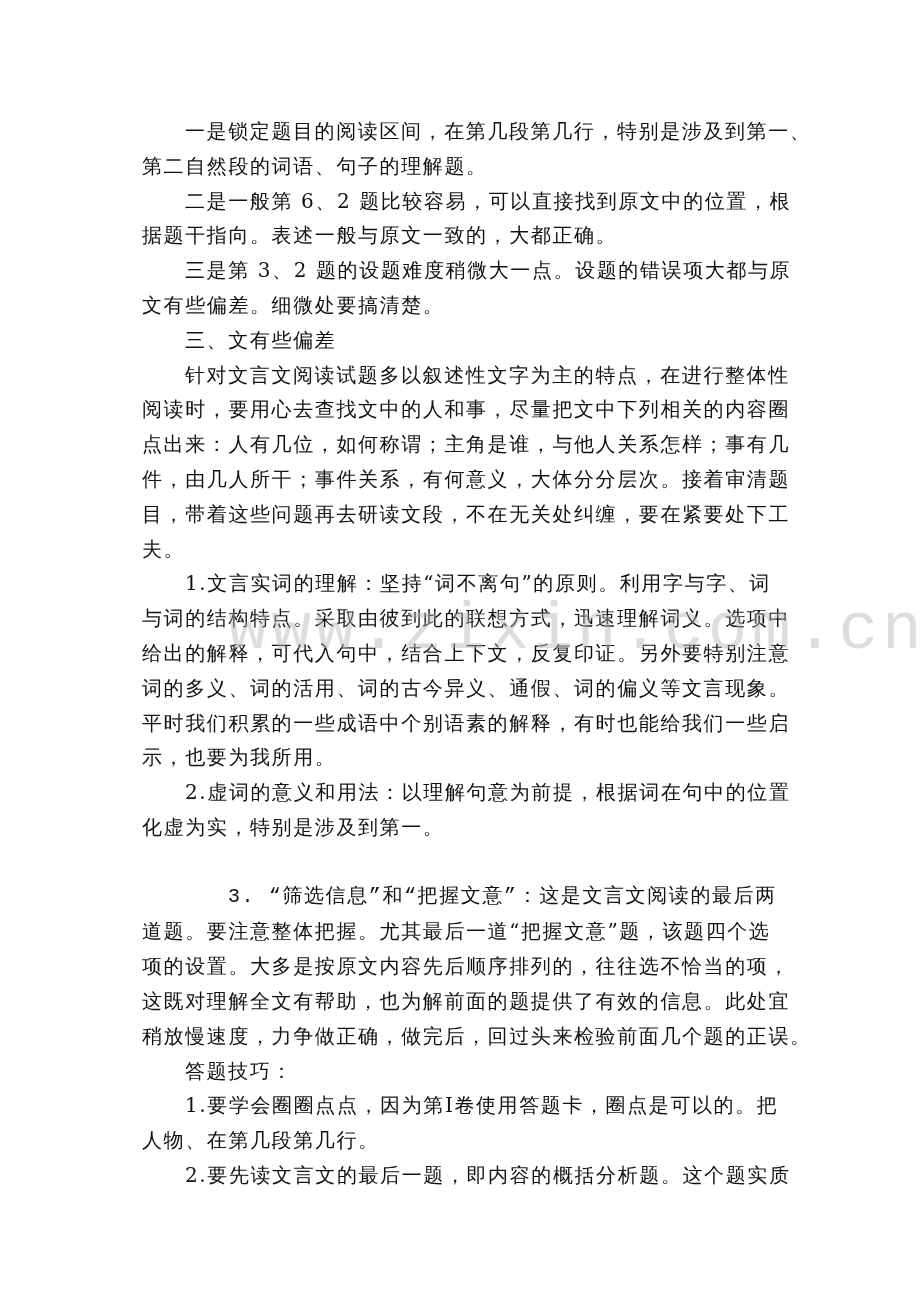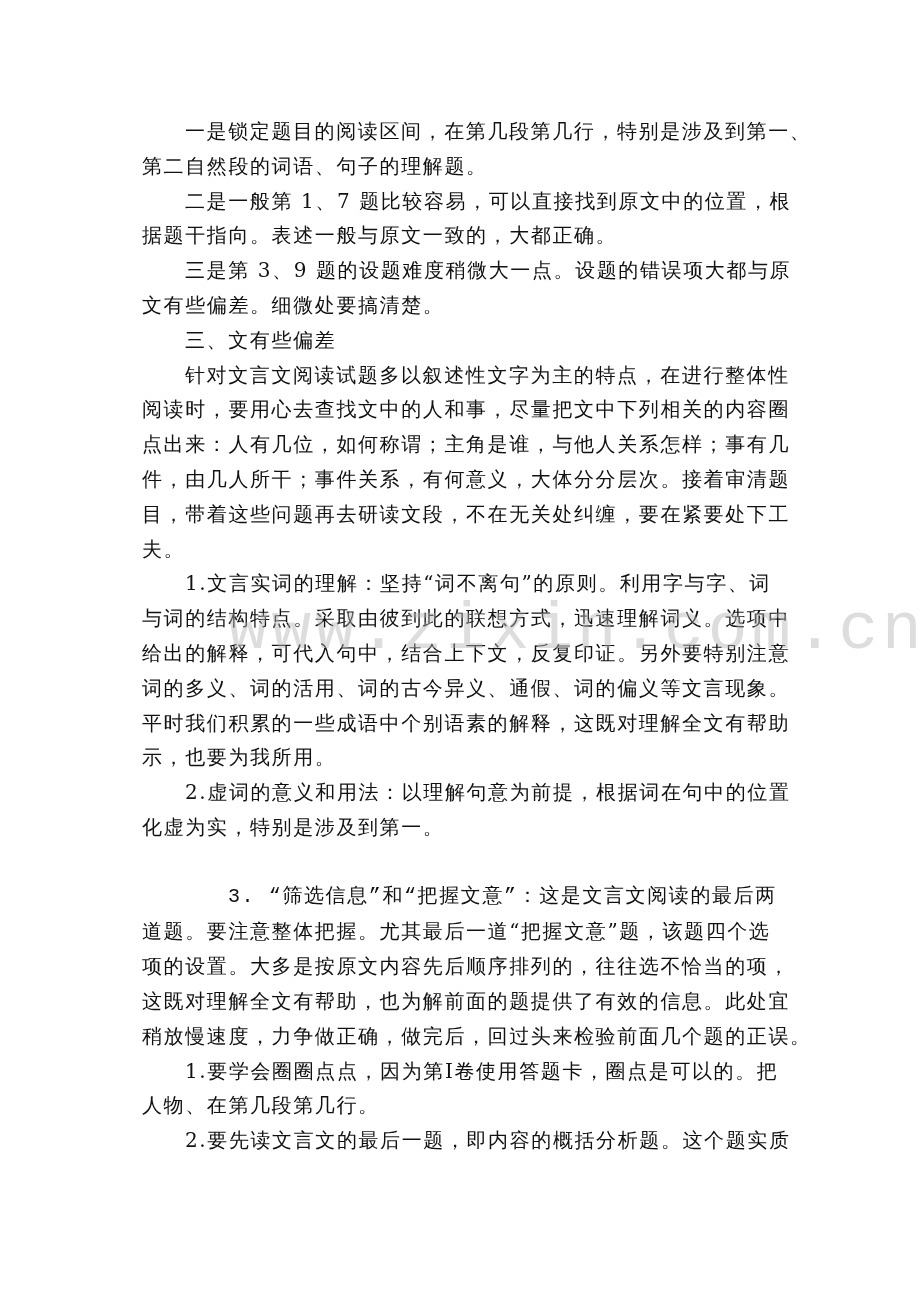--- a/index.html
+++ b/index.html
@@ -52,43 +52,44 @@
       line-height: 66px;
     }
   </style>
 </head>
 <body>
 
 <div class="page">
   <div class="text-block" id="text-block">
       <div class="line indent">一是锁定题目的阅读区间，在第几段第几行，特别是涉及到第一、</div>
       <div class="line">第二自然段的词语、句子的理解题。</div>
-      <div class="line indent">二是一般第 1、7 题比较容易，可以直接找到原文中的位置，根</div>
+      <div class="line indent">二是一般第 6、2 题比较容易，可以直接找到原文中的位置，根</div>
       <div class="line">据题干指向。表述一般与原文一致的，大都正确。</div>
-      <div class="line indent">三是第 3、9 题的设题难度稍微大一点。设题的错误项大都与原</div>
+      <div class="line indent">三是第 3、2 题的设题难度稍微大一点。设题的错误项大都与原</div>
       <div class="line">文有些偏差。细微处要搞清楚。</div>
       <div class="line indent">三、文有些偏差</div>
       <div class="line indent">针对文言文阅读试题多以叙述性文字为主的特点，在进行整体性</div>
       <div class="line">阅读时，要用心去查找文中的人和事，尽量把文中下列相关的内容圈</div>
       <div class="line">点出来：人有几位，如何称谓；主角是谁，与他人关系怎样；事有几</div>
       <div class="line">件，由几人所干；事件关系，有何意义，大体分分层次。接着审清题</div>
       <div class="line">目，带着这些问题再去研读文段，不在无关处纠缠，要在紧要处下工</div>
       <div class="line">夫。</div>
       <div class="line indent">1.文言实词的理解：坚持“词不离句”的原则。利用字与字、词</div>
       <div class="line">与词的结构特点。采取由彼到此的联想方式，迅速理解词义。选项中</div>
       <div class="line">给出的解释，可代入句中，结合上下文，反复印证。另外要特别注意</div>
       <div class="line">词的多义、词的活用、词的古今异义、通假、词的偏义等文言现象。</div>
-      <div class="line">平时我们积累的一些成语中个别语素的解释，这既对理解全文有帮助</div>
+      <div class="line">平时我们积累的一些成语中个别语素的解释，有时也能给我们一些启</div>
       <div class="line">示，也要为我所用。</div>
       <div class="line indent">2.虚词的意义和用法：以理解句意为前提，根据词在句中的位置</div>
       <div class="line">化虚为实，特别是涉及到第一。</div>
       <div class="line blank"></div>
       <div class="line indent-wide">3. “筛选信息”和“把握文意”：这是文言文阅读的最后两</div>
       <div class="line">道题。要注意整体把握。尤其最后一道“把握文意”题，该题四个选</div>
       <div class="line">项的设置。大多是按原文内容先后顺序排列的，往往选不恰当的项，</div>
       <div class="line">这既对理解全文有帮助，也为解前面的题提供了有效的信息。此处宜</div>
       <div class="line">稍放慢速度，力争做正确，做完后，回过头来检验前面几个题的正误。</div>
+      <div class="line indent">答题技巧：</div>
       <div class="line indent">1.要学会圈圈点点，因为第Ⅰ卷使用答题卡，圈点是可以的。把</div>
       <div class="line">人物、在第几段第几行。</div>
       <div class="line indent">2.要先读文言文的最后一题，即内容的概括分析题。这个题实质</div>
     </div>
   <div class="watermark">www.zixin.com.cn</div>
 </div>
 
 </body></html>

